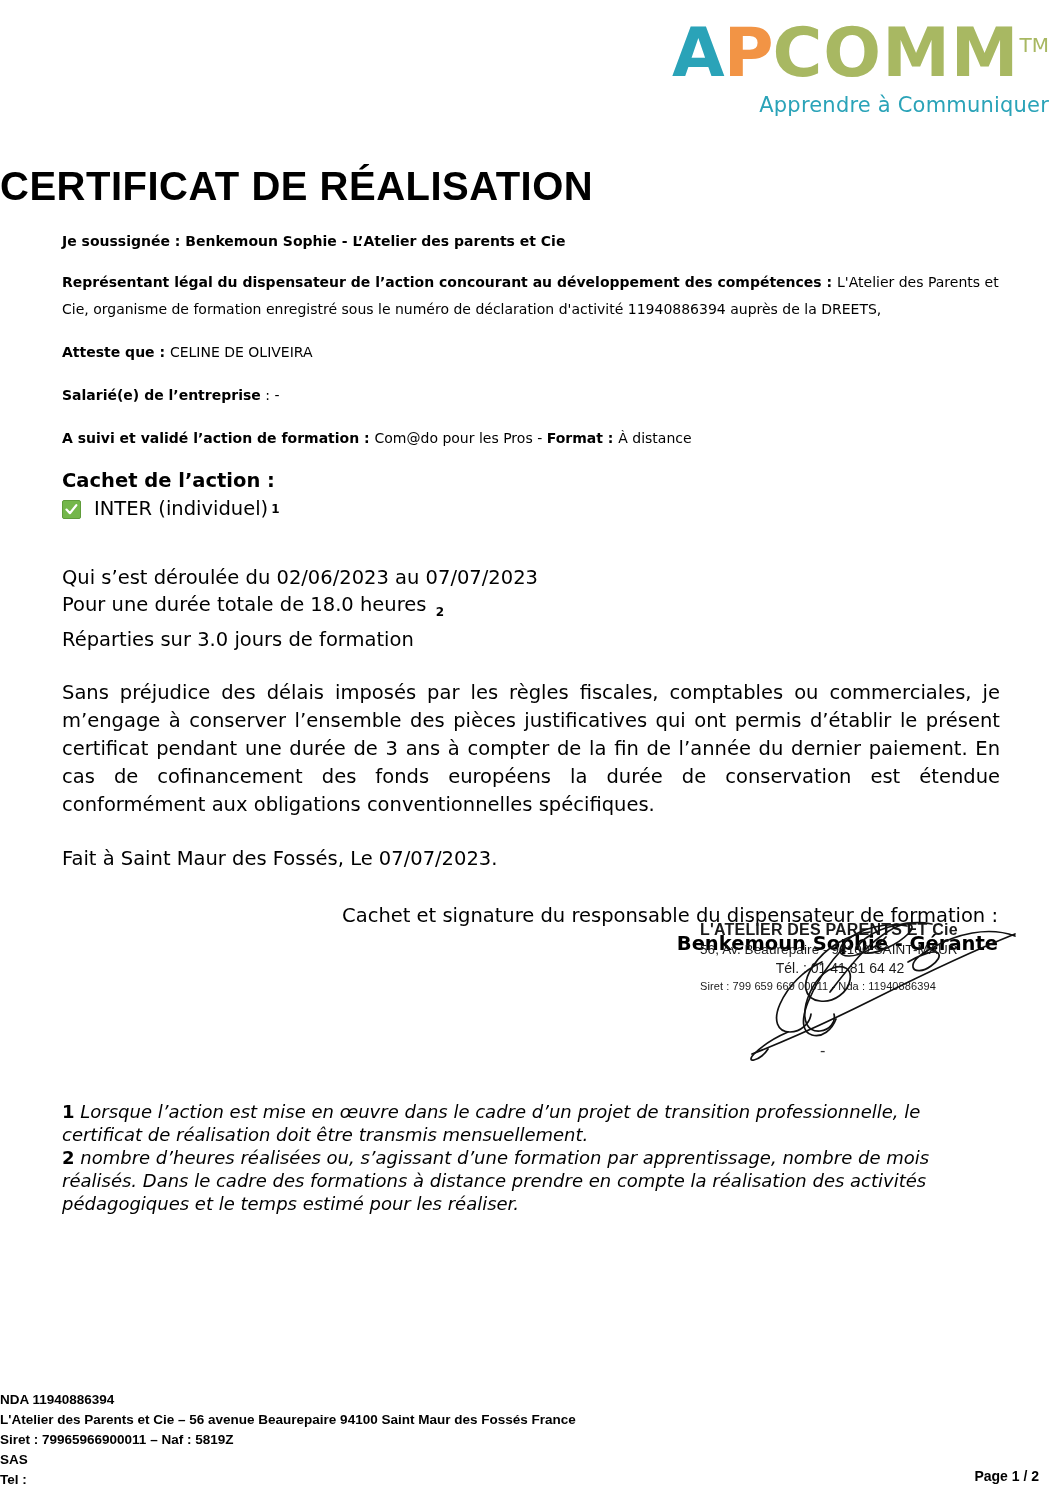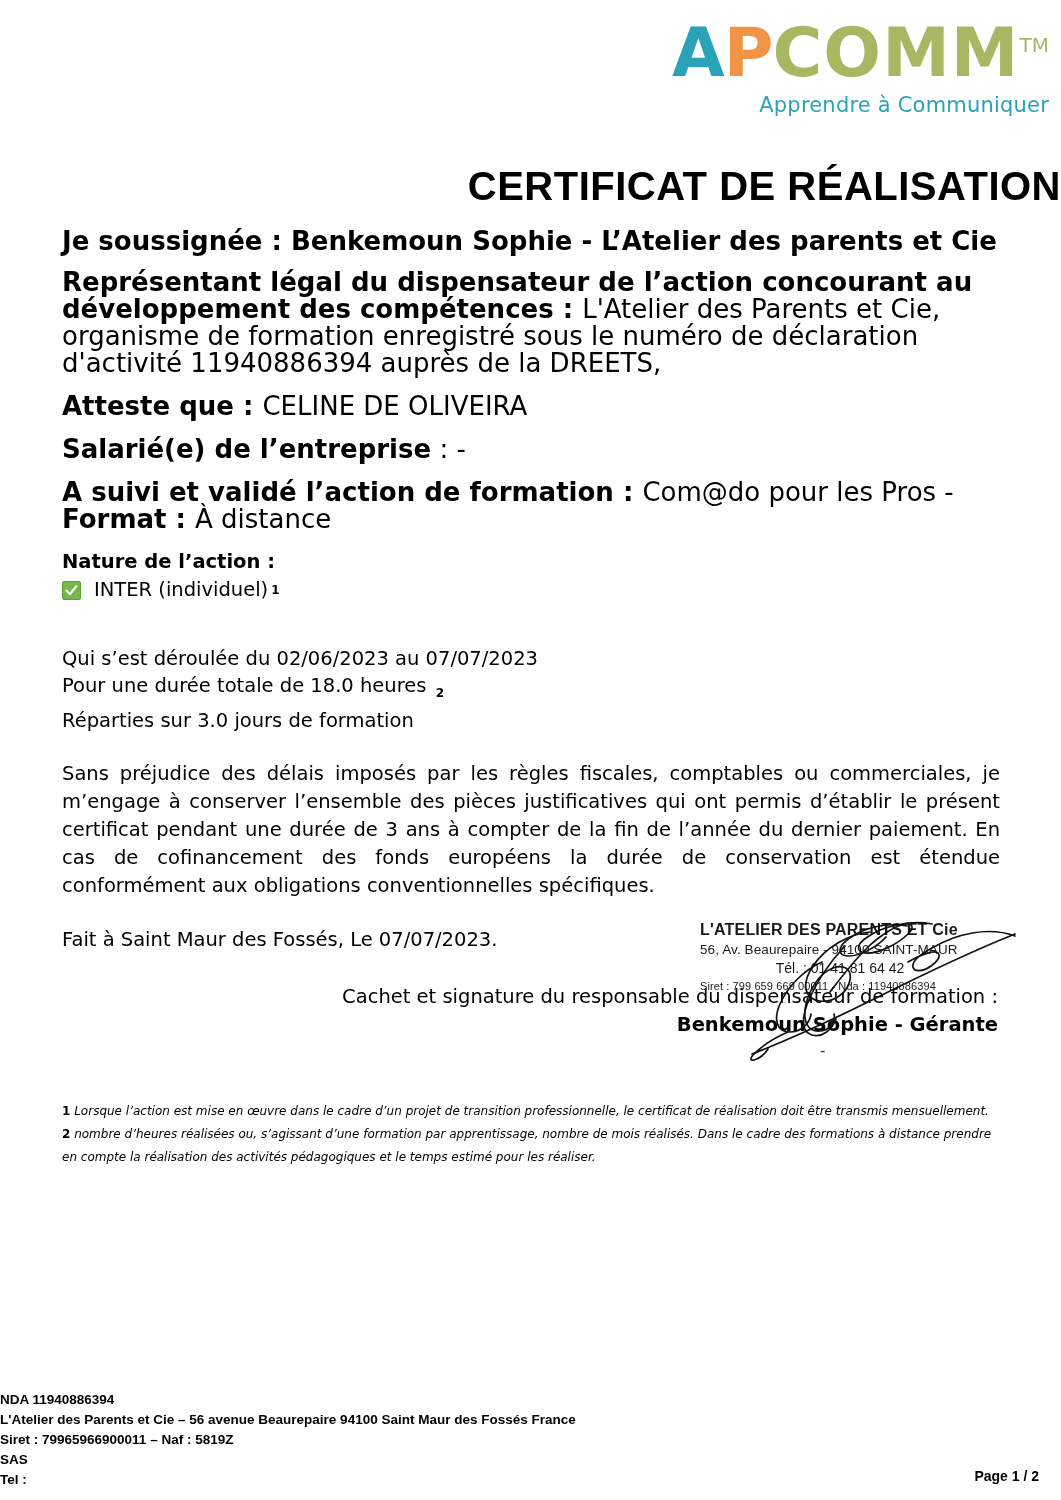--- a/index.html
+++ b/index.html
@@ -65,38 +65,38 @@
     letter-spacing: 0.2px;
     white-space: nowrap;
   }
 
   
   .doc-title {
     position: absolute;
     top: 162px;
     left: 0;
     width: 1061px;
-    text-align: right;
+    text-align: left;
     font-family: "Liberation Sans", sans-serif;
     font-weight: bold;
     font-size: 40px;
     line-height: 48px;
     letter-spacing: 0.5px;
   }
 
   
   .content {
     position: absolute;
     top: 228px;
     left: 62px;
     width: 938px;
   }
 
   .para {
-    font-size: 26px;
+    font-size: 14px;
     line-height: 27px;
     margin-bottom: 16px;
   }
   .para b { font-weight: bold; }
 
   .para-tight { margin-bottom: 14px; }
 
   .nature-head {
     font-size: 19.5px;
     line-height: 26px;
@@ -220,21 +220,21 @@
     font-size: 15px;
     color: #333;
   }
 
   
   .footnotes {
     position: absolute;
     top: 1100px;
     left: 62px;
     width: 938px;
-    font-size: 12px;
+    font-size: 18px;
     line-height: 23px;
     font-style: italic;
   }
   .footnotes .fn-num {
     font-weight: bold;
     font-style: normal;
   }
   .fn-item { margin-bottom: 0; }
 
   
@@ -276,21 +276,21 @@
     <div class="para para-tight"><b>Je soussignée : </b><b>Benkemoun Sophie - L’Atelier des parents et Cie</b></div>
 
     <div class="para"><b>Représentant légal du dispensateur de l’action concourant au développement des compétences : </b><span>L'Atelier des Parents et Cie, organisme de formation enregistré sous le numéro de déclaration d'activité 11940886394 auprès de la DREETS,</span></div>
 
     <div class="para"><b>Atteste que : </b><span>CELINE DE OLIVEIRA</span></div>
 
     <div class="para"><b>Salarié(e) de l’entreprise</b><span> : </span><span>-</span></div>
 
     <div class="para"><b>A suivi et validé l’action de formation : </b><span>Com@do pour les Pros - </span><b>Format : </b><span> À distance</span></div>
 
-    <div class="nature-head">Nature de l’action :</div>
+    <div class="nature-head">Cachet de l’action :</div>
 
     <div class="checkline">
       <span class="checkbox-icon">
         <svg width="15" height="15" viewBox="0 0 15 15" aria-hidden="true">
           <path d="M2.5 7.6 L5.9 11.2 L12.3 3.2" stroke="#ffffff" stroke-width="2.2" fill="none" stroke-linecap="round" stroke-linejoin="round"></path>
         </svg>
       </span>
       <span>INTER (individuel)</span>
         <span class="sup-note">1</span>
     </div>

